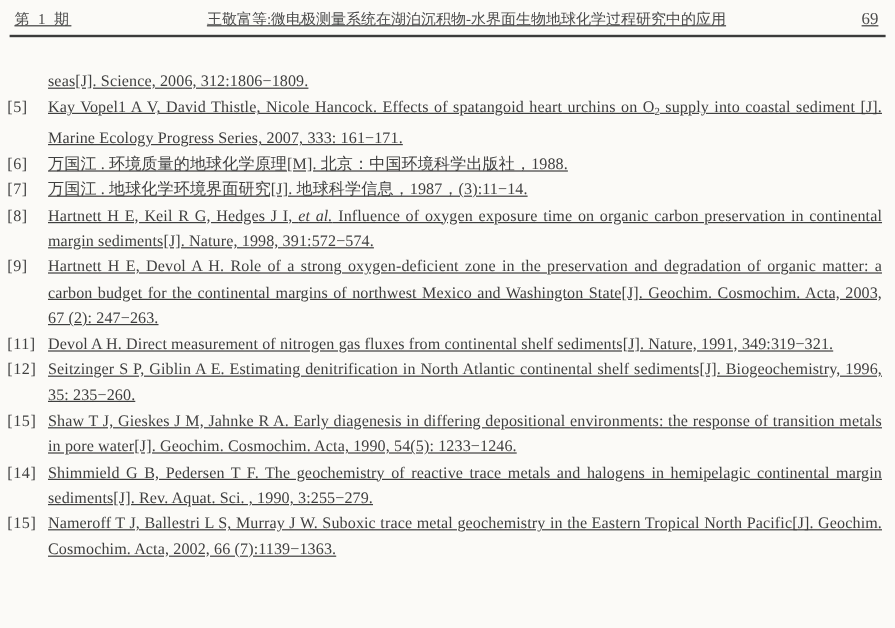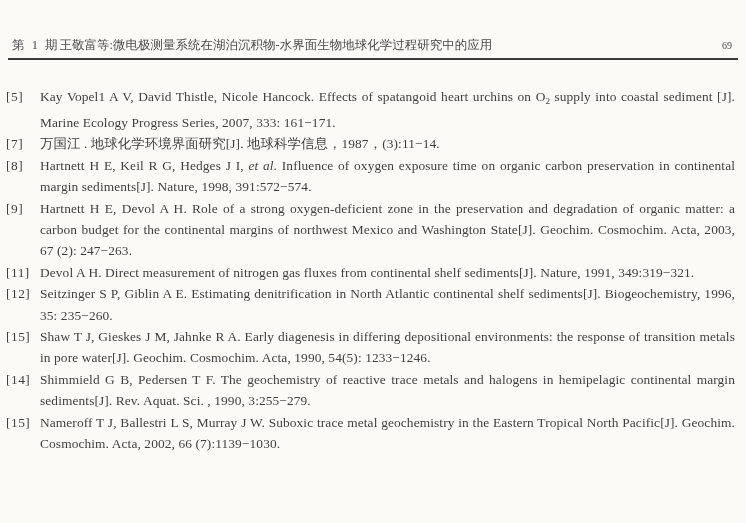--- a/index.html
+++ b/index.html
@@ -11,43 +11,43 @@
     height: 523px;
     background: #fbfaf7;
     color: #3f3f3f;
     font-family: "Liberation Serif", "DejaVu Serif", serif;
     overflow: hidden;
   }
   .page {
     width: 746px;
     height: 432px;
     position: relative;
+    text-decoration: underline;
   }
   .header {
     display: flex;
     align-items: baseline;
     padding: 9px 14px 0 12px;
     font-size: 12.5px;
     line-height: 15px;
     color: #4a4a4a;
   }
   .header .h-issue {
     white-space: nowrap;
     letter-spacing: 2px;
   }
   .header .h-title {
     flex: 1;
-    text-align: left;
+    text-align: center;
     white-space: nowrap;
     overflow: hidden;
   }
   .header .h-page {
     white-space: nowrap;
-    font-size: 10px;
-    margin-top: 29px;
+    font-size: 14px;
   }
   .rule {
     border-top: 2px solid #3b3b3b;
     margin: 5px 8px 0 8px;
   }
   .refs {
     margin: 26px 11px 0 40px;
     font-size: 13.4px;
     line-height: 21.4px;
     text-align: justify;
@@ -77,24 +77,26 @@
 
   <div class="header">
     <span class="h-issue">第 1 期</span>
     <span class="h-title">王敬富等:微电极测量系统在湖泊沉积物-水界面生物地球化学过程研究中的应用</span>
     <span class="h-page">69</span>
   </div>
 
   <div class="rule"></div>
 
   <div class="refs">
+      <p class="ref-item"><span class="ref-label"></span><span class="ref-text"><span>seas[J]. Science, 2006, 312:1806−1809.</span></span></p>
       <p class="ref-item"><span class="ref-label">[5]</span><span class="ref-text"><span>Kay Vopel1 A V, David Thistle, Nicole Hancock. Effects of spatangoid heart urchins on O</span><span class="sb">2</span><span> supply into coastal sediment [J]. Marine Ecology Progress Series, 2007, 333: 161−171.</span></span></p>
+      <p class="ref-item"><span class="ref-label">[6]</span><span class="ref-text"><span>万国江 . 环境质量的地球化学原理[M]. 北京：中国环境科学出版社，1988.</span></span></p>
       <p class="ref-item"><span class="ref-label">[7]</span><span class="ref-text"><span>万国江 . 地球化学环境界面研究[J]. 地球科学信息，1987，(3):11−14.</span></span></p>
       <p class="ref-item"><span class="ref-label">[8]</span><span class="ref-text"><span>Hartnett H E, Keil R G, Hedges J I, </span><span class="it">et al.</span><span> Influence of oxygen exposure time on organic carbon preservation in conti­nental margin sediments[J]. Nature, 1998, 391:572−574.</span></span></p>
       <p class="ref-item"><span class="ref-label">[9]</span><span class="ref-text"><span>Hartnett H E, Devol A H. Role of a strong oxygen-deficient zone in the preservation and degradation of organic matter: a carbon budget for the continental margins of northwest Mexico and Washington State[J]. Geochim. Cosmochim. Acta, 2003, 67 (2): 247−263.</span></span></p>
       <p class="ref-item"><span class="ref-label">[11]</span><span class="ref-text"><span>Devol A H. Direct measurement of nitrogen gas fluxes from continental shelf sediments[J]. Nature, 1991, 349:319−321.</span></span></p>
       <p class="ref-item"><span class="ref-label">[12]</span><span class="ref-text"><span>Seitzinger S P, Giblin A E. Estimating denitrification in North Atlantic continental shelf sediments[J]. Biogeochemis­try, 1996, 35: 235−260.</span></span></p>
       <p class="ref-item"><span class="ref-label">[15]</span><span class="ref-text"><span>Shaw T J, Gieskes J M, Jahnke R A. Early diagenesis in differing depositional environments: the response of transition metals in pore water[J]. Geochim. Cosmochim. Acta, 1990, 54(5): 1233−1246.</span></span></p>
       <p class="ref-item"><span class="ref-label">[14]</span><span class="ref-text"><span>Shimmield G B, Pedersen T F. The geochemistry of reactive trace metals and halogens in hemipelagic continental margin sediments[J]. Rev. Aquat. Sci. , 1990, 3:255−279.</span></span></p>
-      <p class="ref-item"><span class="ref-label">[15]</span><span class="ref-text"><span>Nameroff T J, Ballestri L S, Murray J W. Suboxic trace metal geochemistry in the Eastern Tropical North Pacific[J]. Geochim. Cosmochim. Acta, 2002, 66 (7):1139−1030.</span></span></p>
+      <p class="ref-item"><span class="ref-label">[15]</span><span class="ref-text"><span>Nameroff T J, Ballestri L S, Murray J W. Suboxic trace metal geochemistry in the Eastern Tropical North Pacific[J]. Geochim. Cosmochim. Acta, 2002, 66 (7):1139−1363.</span></span></p>
     </div>
 
 </div>
 
 </body></html>

